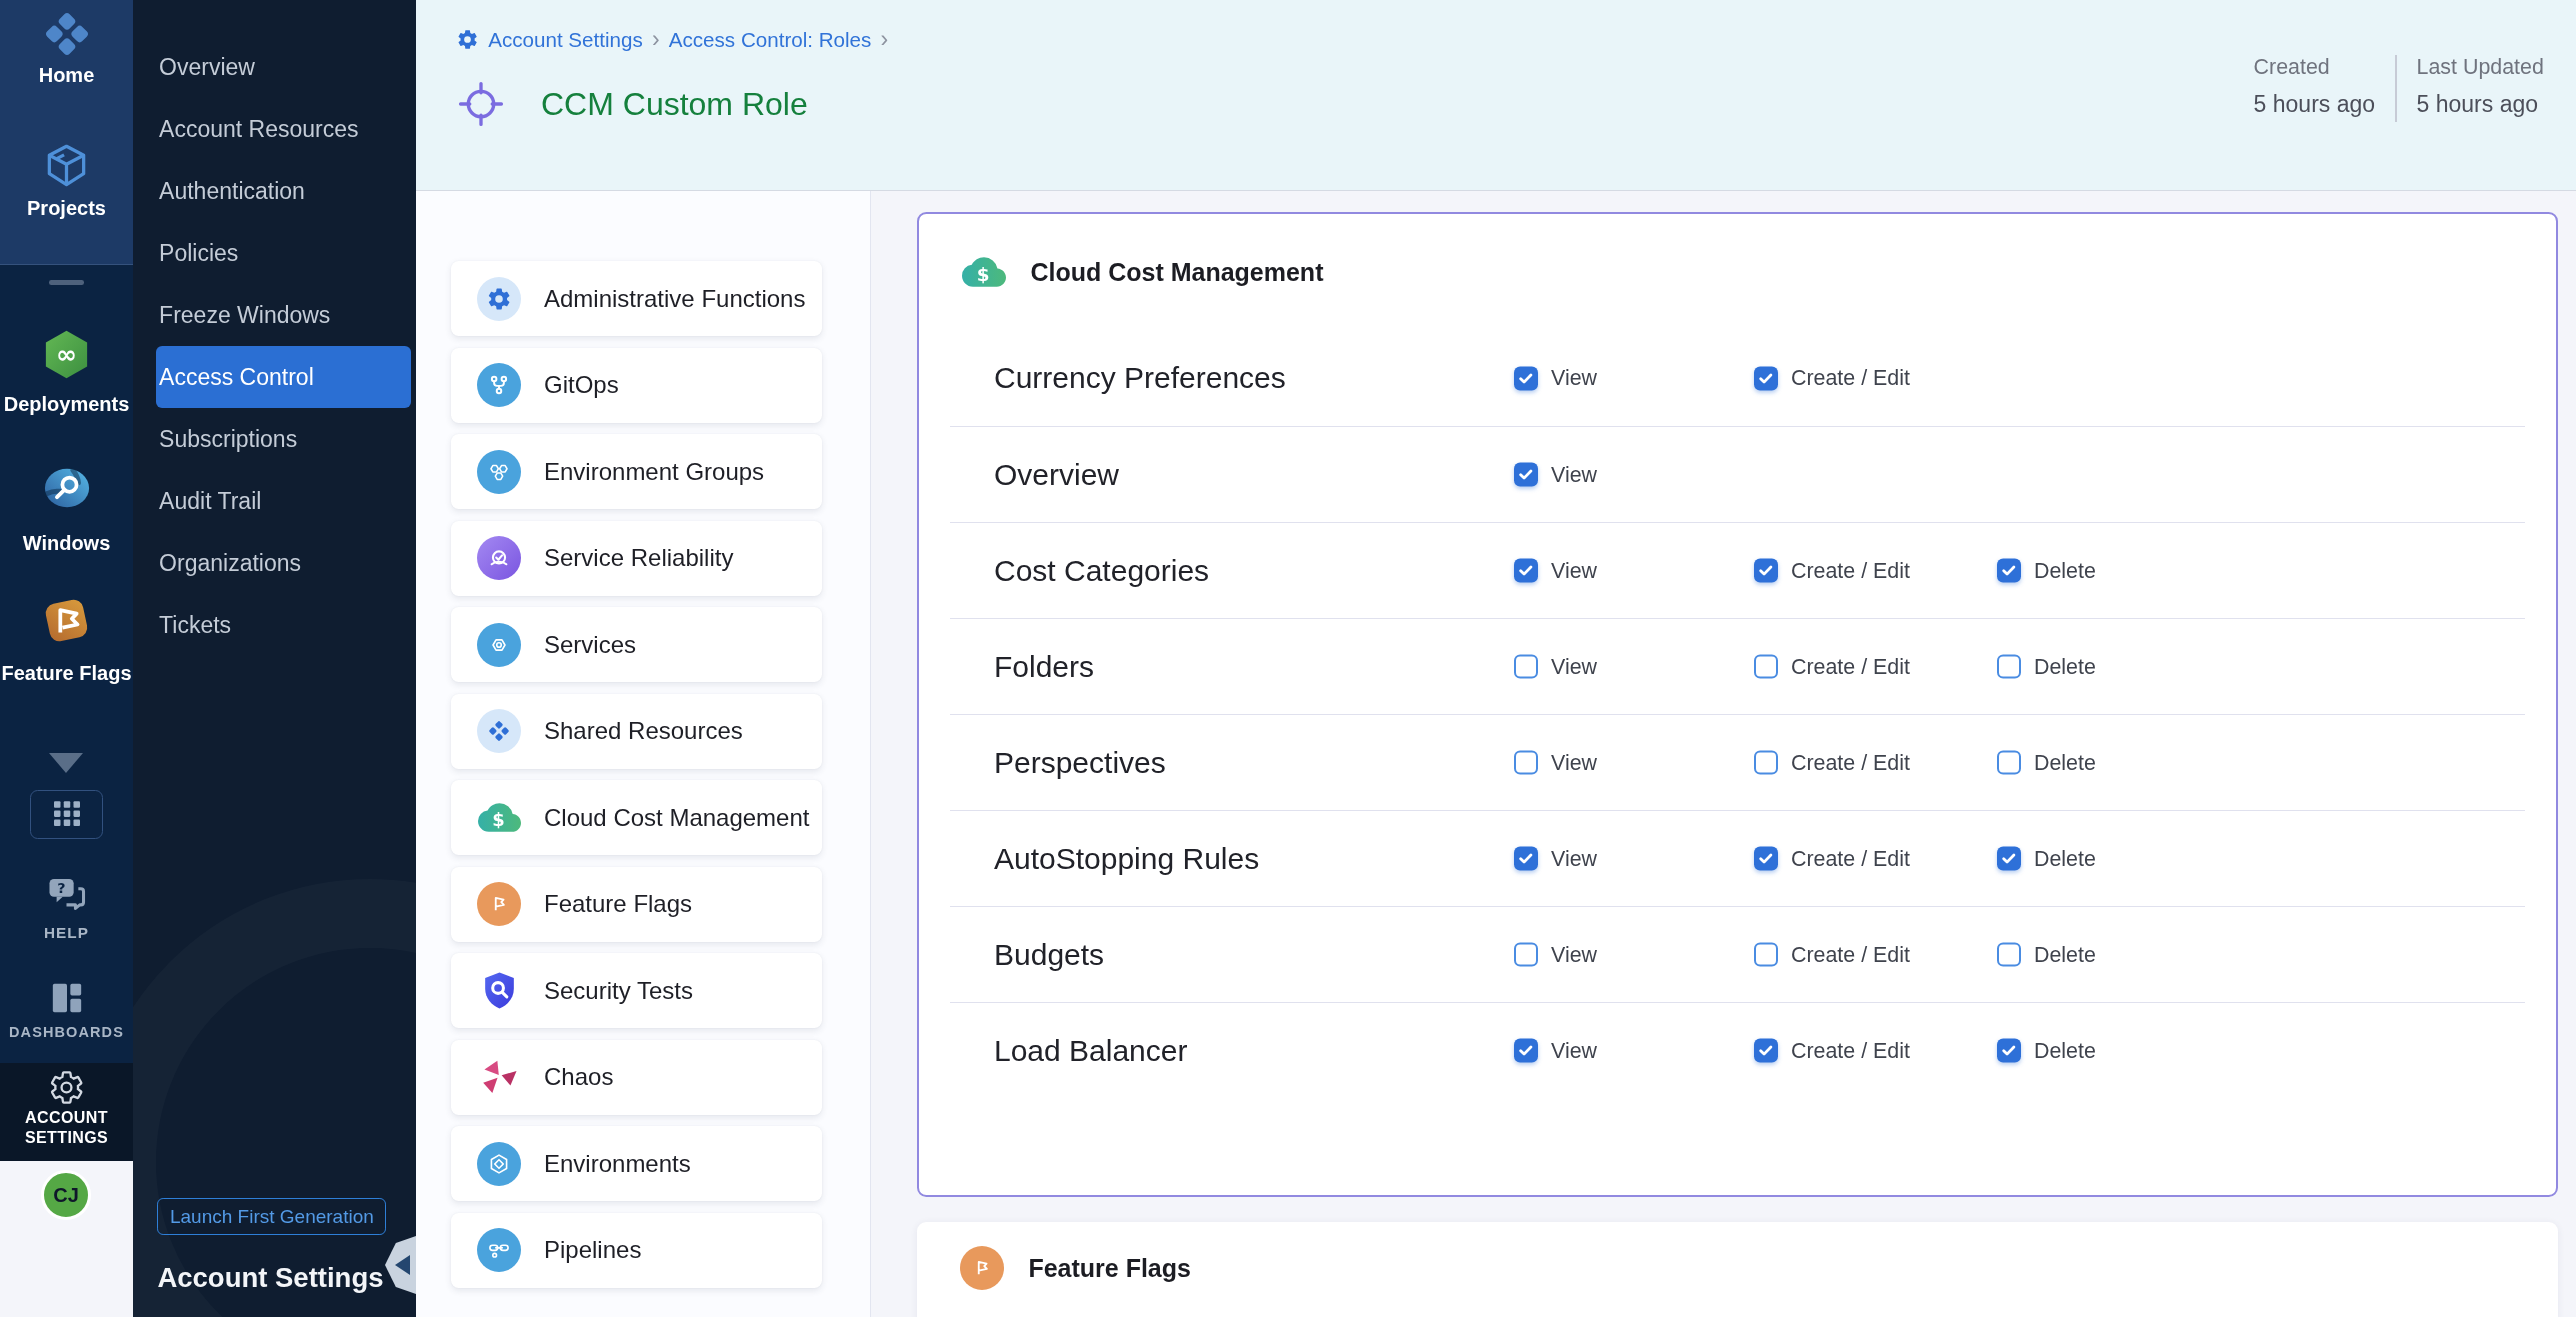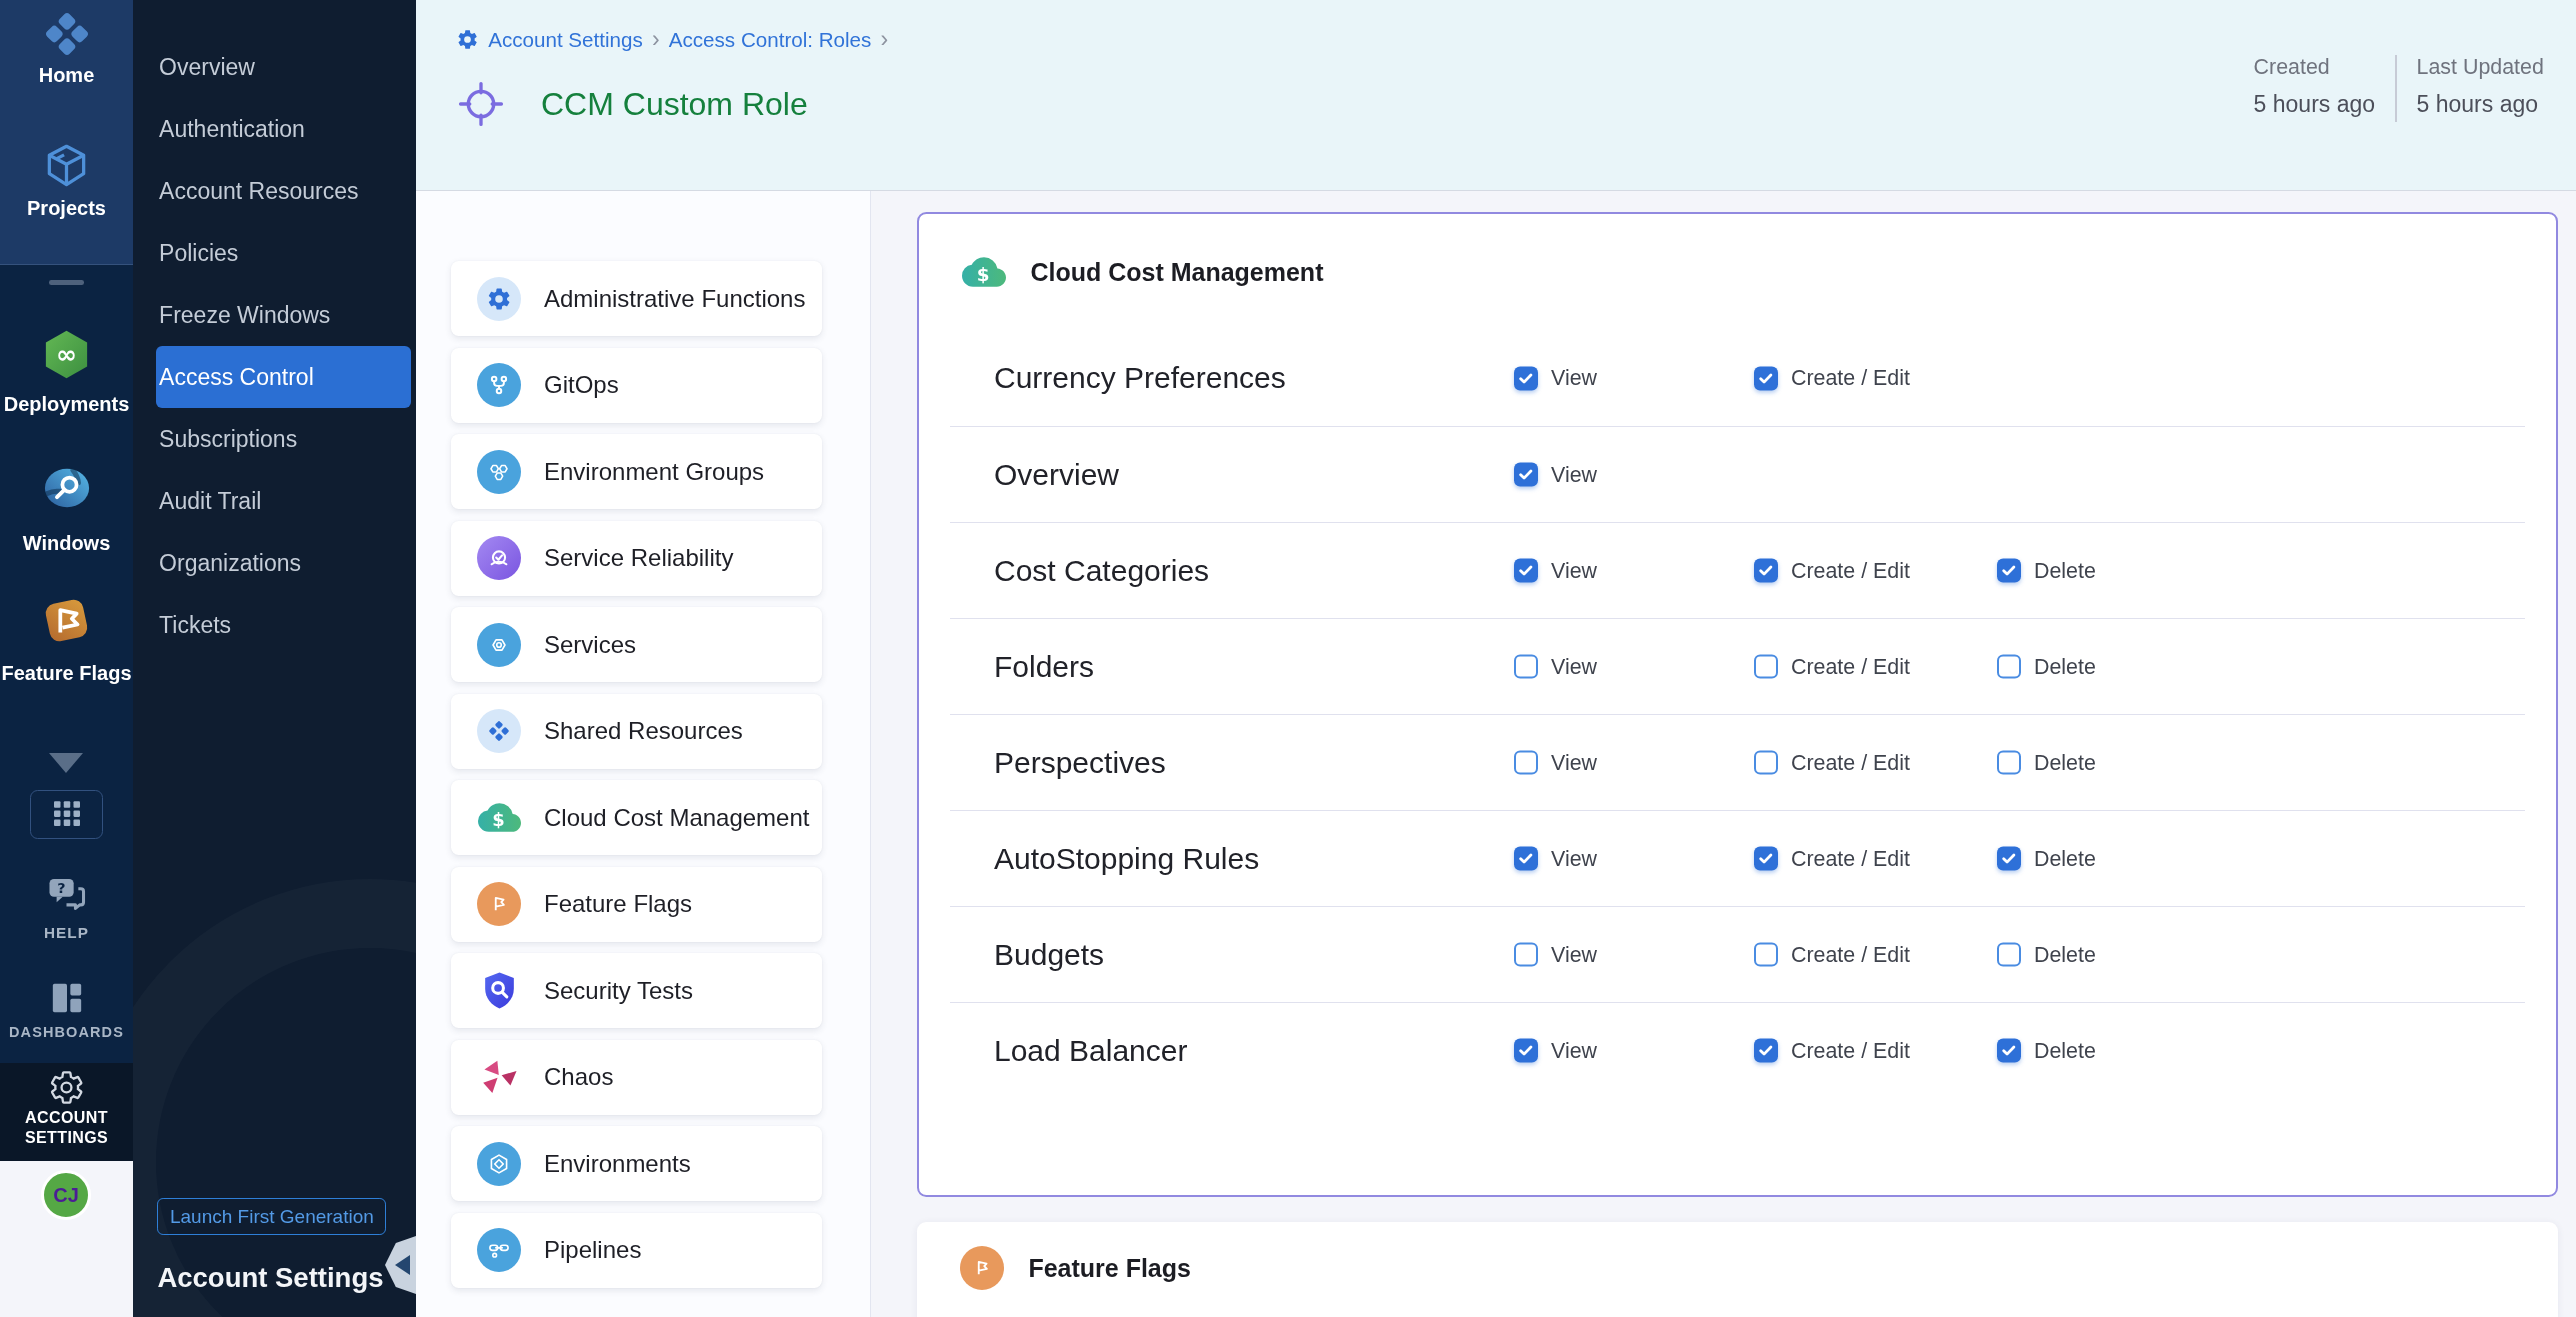--- a/index.html
+++ b/index.html
@@ -13,21 +13,21 @@
   .mod-item svg { display:inline-block; }
   .mod-label { position:absolute; left:0; width:100%; text-align:center; color:#ffffff; font-weight:700; font-size:20px; }
   .mod-label.dim { color:#a9b6c6; font-weight:700; font-size:15.3px; letter-spacing:1.1px; }
   .sidebar-dash { position:absolute; left:49px; top:280px; width:35px; height:4.6px; border-radius:2.3px; background:#4e617c; }
   .chevron-down { position:absolute; left:49px; top:753px; width:0; height:0;
     border-left:17.6px solid transparent; border-right:17.6px solid transparent; border-top:20px solid #5a6e88; }
   .module-box { position:absolute; left:30px; top:790px; width:73px; height:49px; border:1.5px solid #32517f; border-radius:7.6px;
     display:flex; align-items:center; justify-content:center; cursor:pointer; }
   .acct-section { position:absolute; left:0; top:1063px; width:100%; height:98px; background:#0a1728; }
   .avatar { position:absolute; left:41px; top:1170px; width:50px; height:50px; border-radius:50%; background:#55a845;
-    border:3.1px solid #ffffff; color:#4c1d95; font-weight:700; font-size:20px; display:flex; align-items:center; justify-content:center; cursor:pointer; }
+    border:3.1px solid #ffffff; color:#0f172a; font-weight:700; font-size:20px; display:flex; align-items:center; justify-content:center; cursor:pointer; }
 
   
   .secondary-nav { position:absolute; left:133px; top:0; width:283px; height:1318px; background:#0f1d30; z-index:4; overflow:hidden; }
   .secondary-nav::after { content:""; position:absolute; left:-46px; top:879px; width:428px; height:428px; border-radius:50%;
     border:69px solid rgba(255,255,255,0.028); }
   .nav-items { position:absolute; left:0; top:36px; width:100%; }
   .nav-item { height:62px; display:flex; align-items:center; margin:0 4.6px 0 23px; padding-left:3.1px;
     border-radius:6.1px; font-size:23px; color:#c4ccd7; cursor:pointer; position:relative; z-index:2; }
   .nav-item.selected { background:#2b6fd3; color:#ffffff; font-weight:500; }
   .launch-btn { position:absolute; left:24.4px; top:1198px; width:229px; height:37px; border:1.5px solid #2e7fd8; border-radius:6.1px;
@@ -226,22 +226,22 @@
     </div>
     <div class="mod-label" style="top:47px; font-size:16px; line-height:20.6px; padding:0 13.8px; letter-spacing:0.4px; position:relative; top:4.6px;">ACCOUNT SETTINGS</div>
   </div>
 
   <div class="avatar">CJ</div>
 </div>
 
 <div class="secondary-nav">
   <div class="nav-items">
       <div class="nav-item">Overview</div>
+      <div class="nav-item">Account Resources</div>
       <div class="nav-item">Authentication</div>
-      <div class="nav-item">Account Resources</div>
       <div class="nav-item">Policies</div>
       <div class="nav-item">Freeze Windows</div>
       <div class="nav-item selected">Access Control</div>
       <div class="nav-item">Subscriptions</div>
       <div class="nav-item">Audit Trail</div>
       <div class="nav-item">Organizations</div>
       <div class="nav-item">Tickets</div>
     </div>
   <button class="launch-btn">Launch First Generation</button>
   <div class="nav-title">Account Settings</div>

